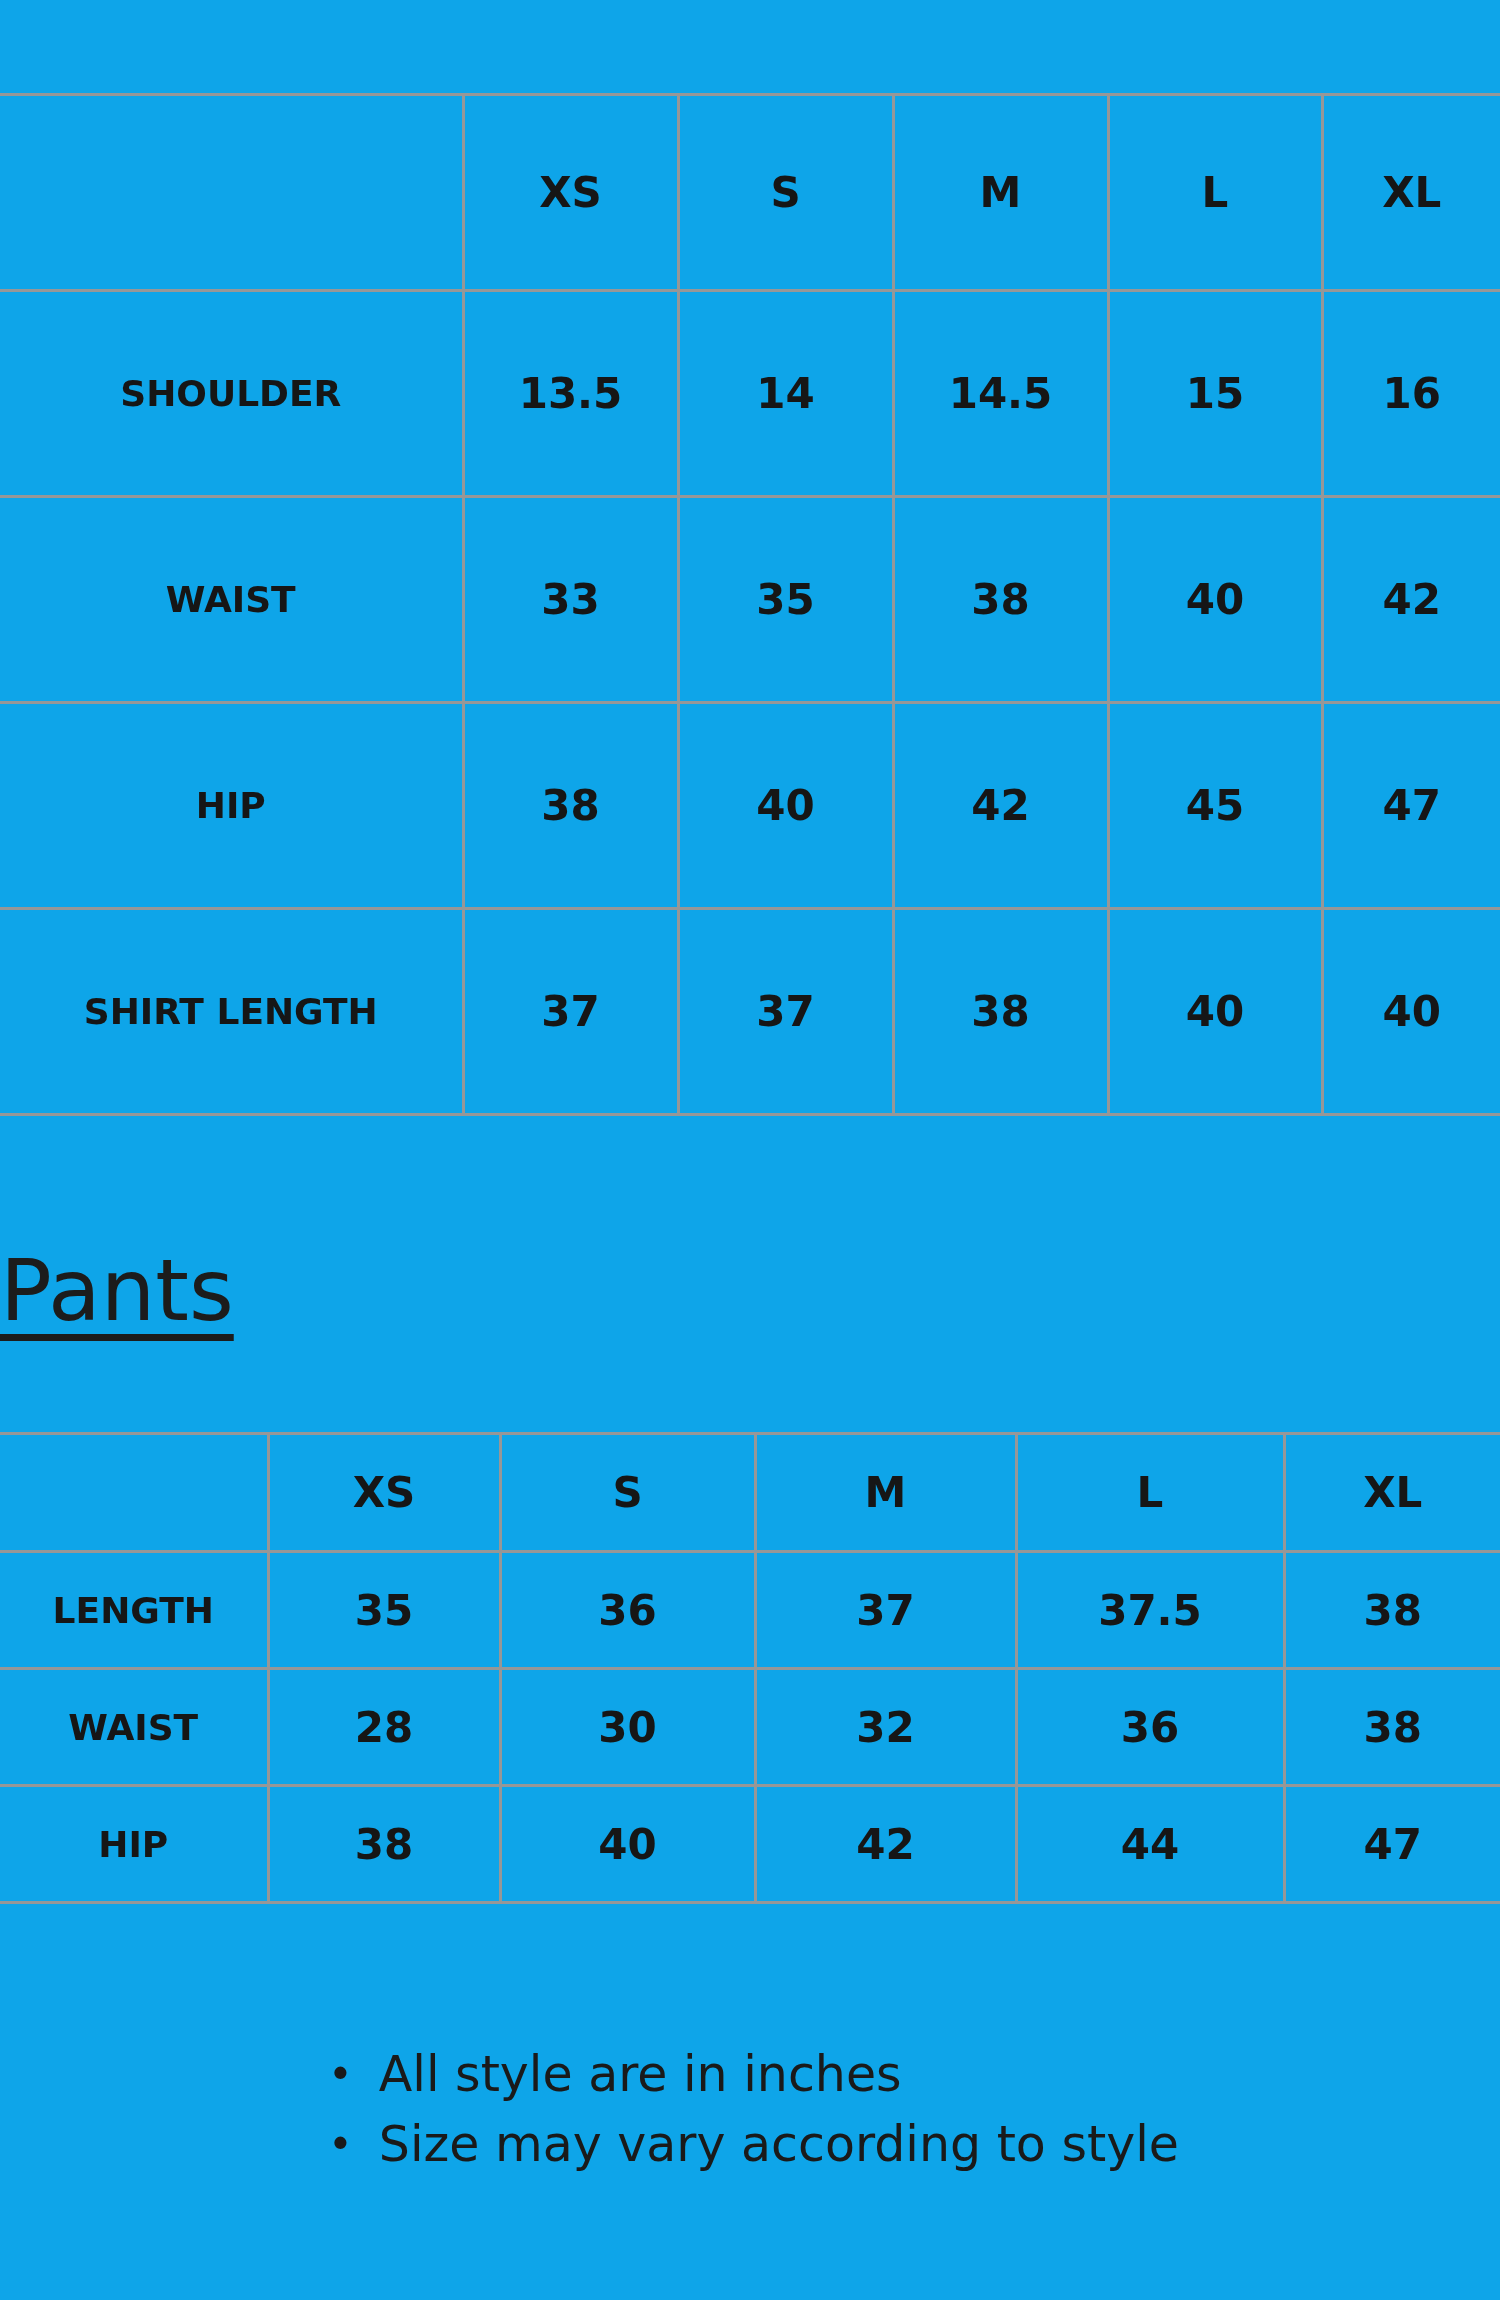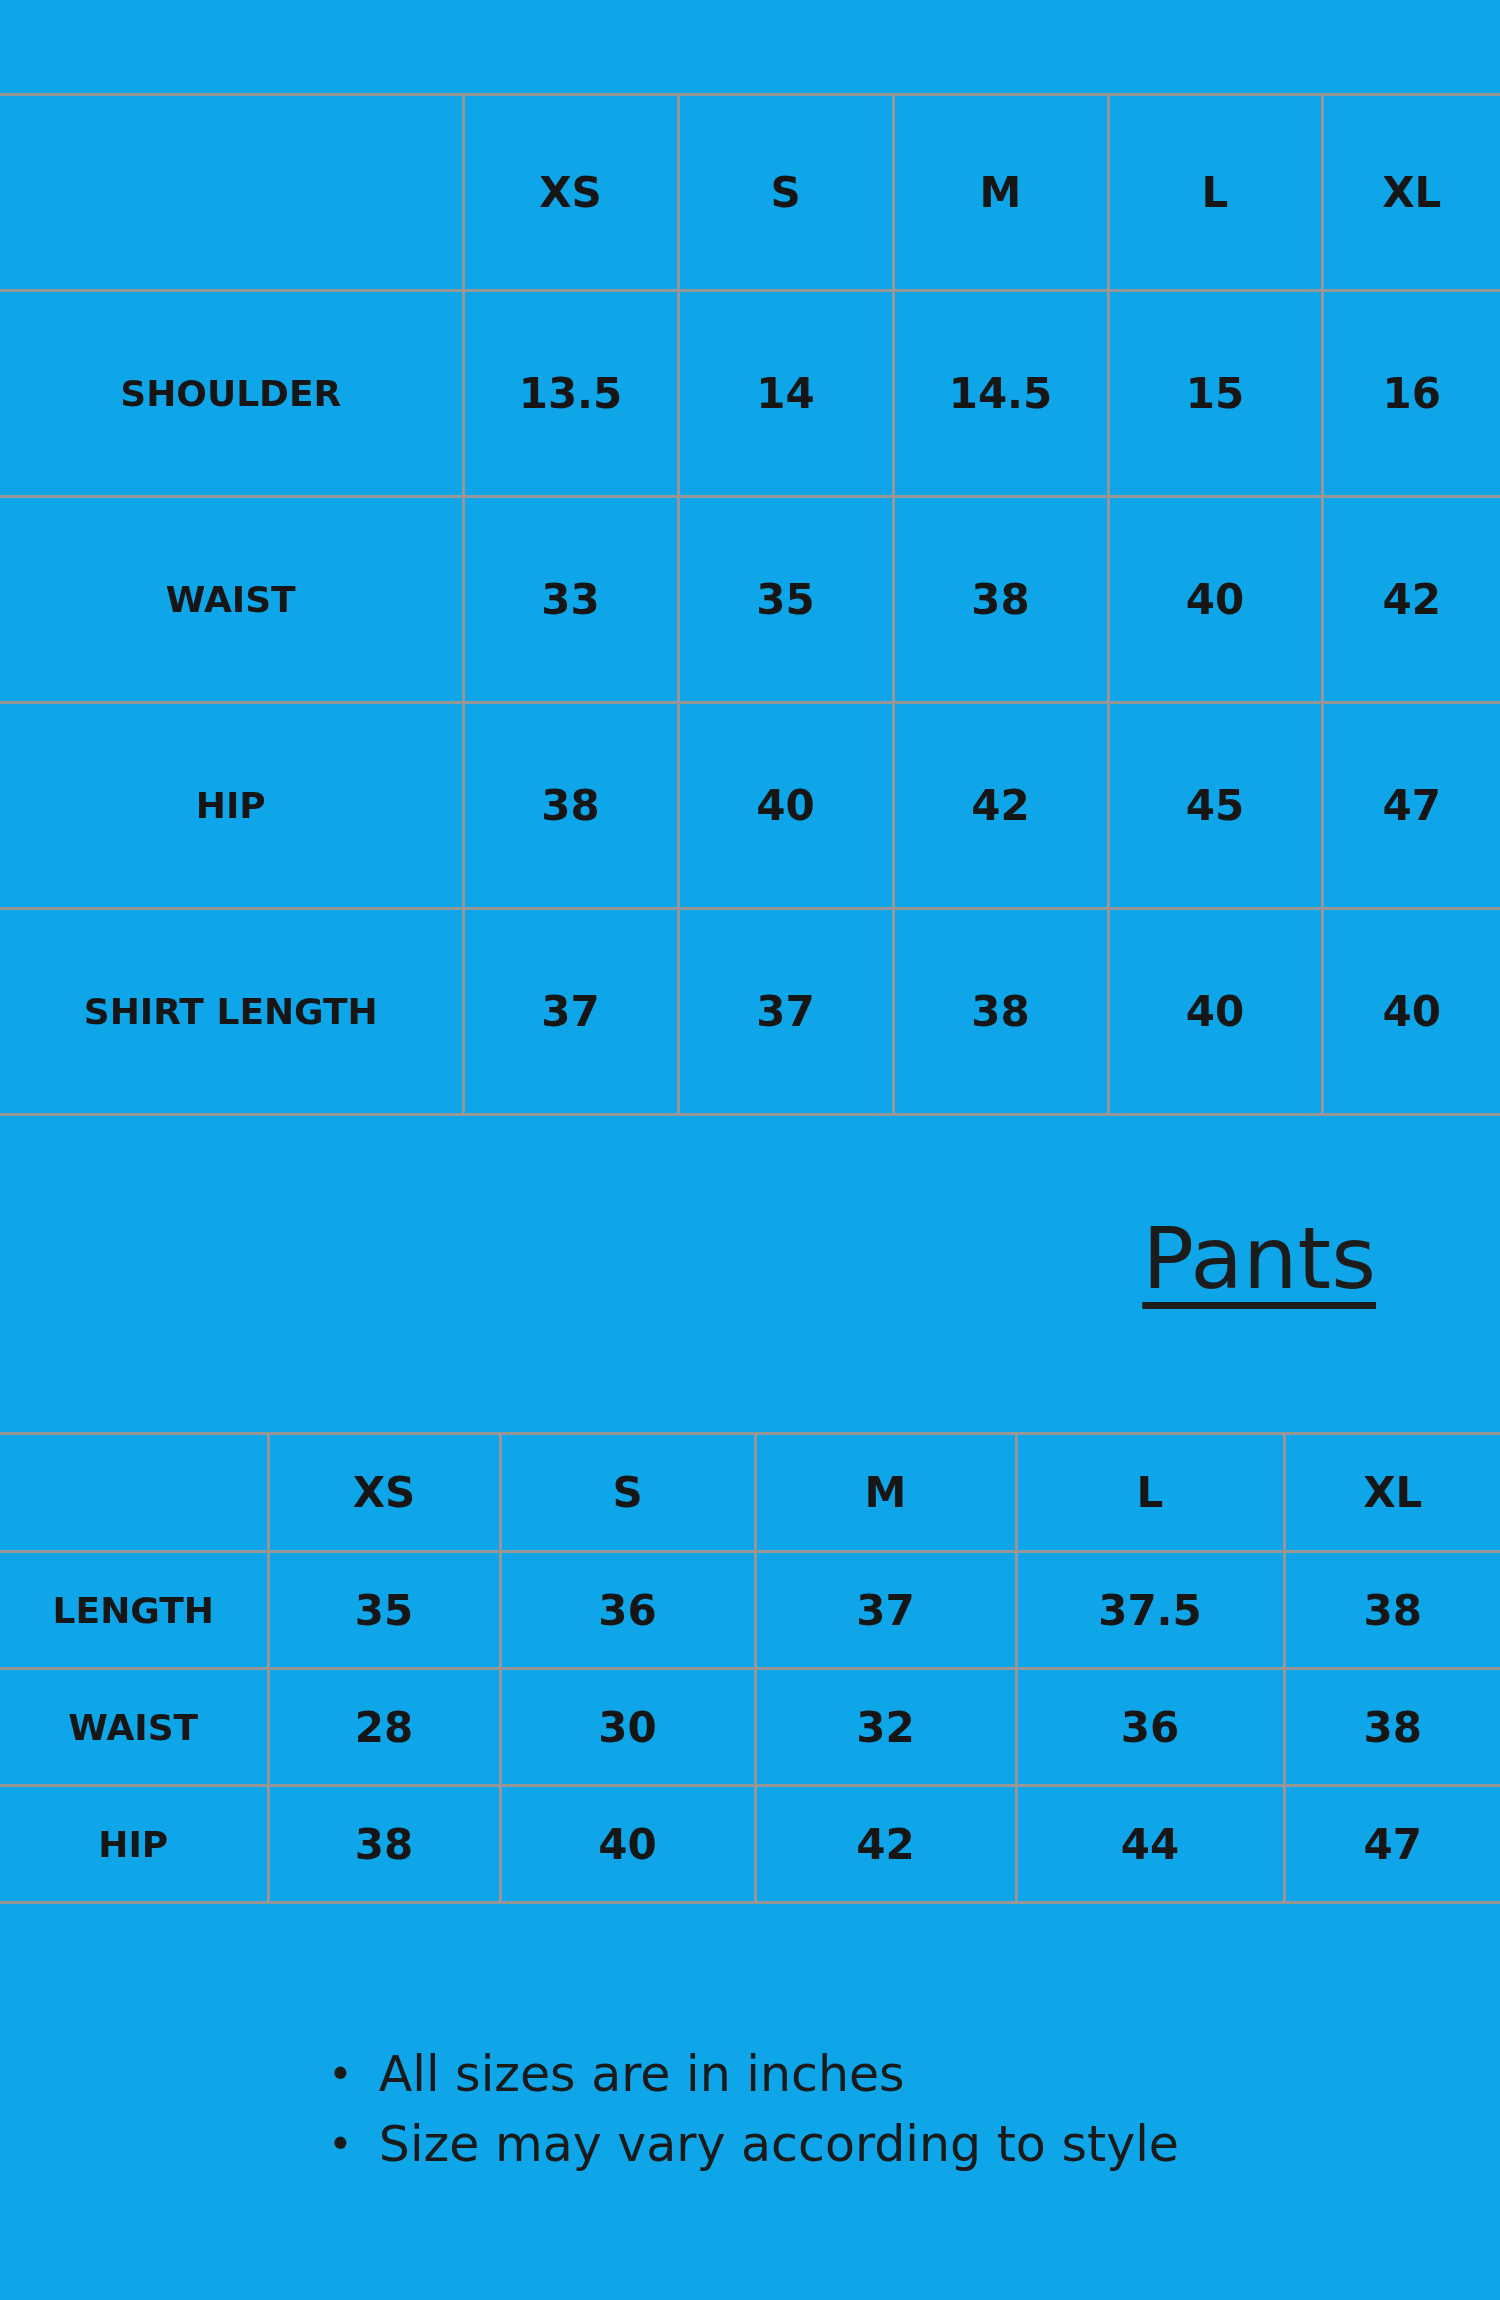--- a/index.html
+++ b/index.html
@@ -37,23 +37,23 @@
   table.size-table td:last-child  { border-right:none; }
   table.size-table td.row-label   { font-size:36px; }
 
   
   #tops-table { top:93px; height:1023px; }
   #tops-table tr.header-row { height:122px; }
   #tops-table tr.data-row   { height:128px; }
 
   
   .pants-heading-wrap {
-    position:absolute; top:1208px; left:0;
+    position:absolute; top:1240px; left:0;
     width:1376px;
-    text-align:right;
+    text-align:left;
   }
   .pants-heading {
     font-size:86px;
     font-weight:normal;
     color:#1c1c1c;
     text-decoration:underline;
     text-decoration-thickness:7px;
     text-underline-offset:14px;
   }
 
@@ -186,21 +186,21 @@
         <td>42</td>
         <td>44</td>
         <td>47</td>
       </tr>
     </tbody>
   </table>
 
   <div class="notes">
     <div class="note-item">
       <span class="note-bullet">•</span>
-      <span class="note-text">All sizes are in inches</span>
+      <span class="note-text">All style are in inches</span>
     </div>
     <div class="note-item">
       <span class="note-bullet">•</span>
       <span class="note-text">Size may vary according to style</span>
     </div>
   </div>
 
 </div>
 
 </body></html>

